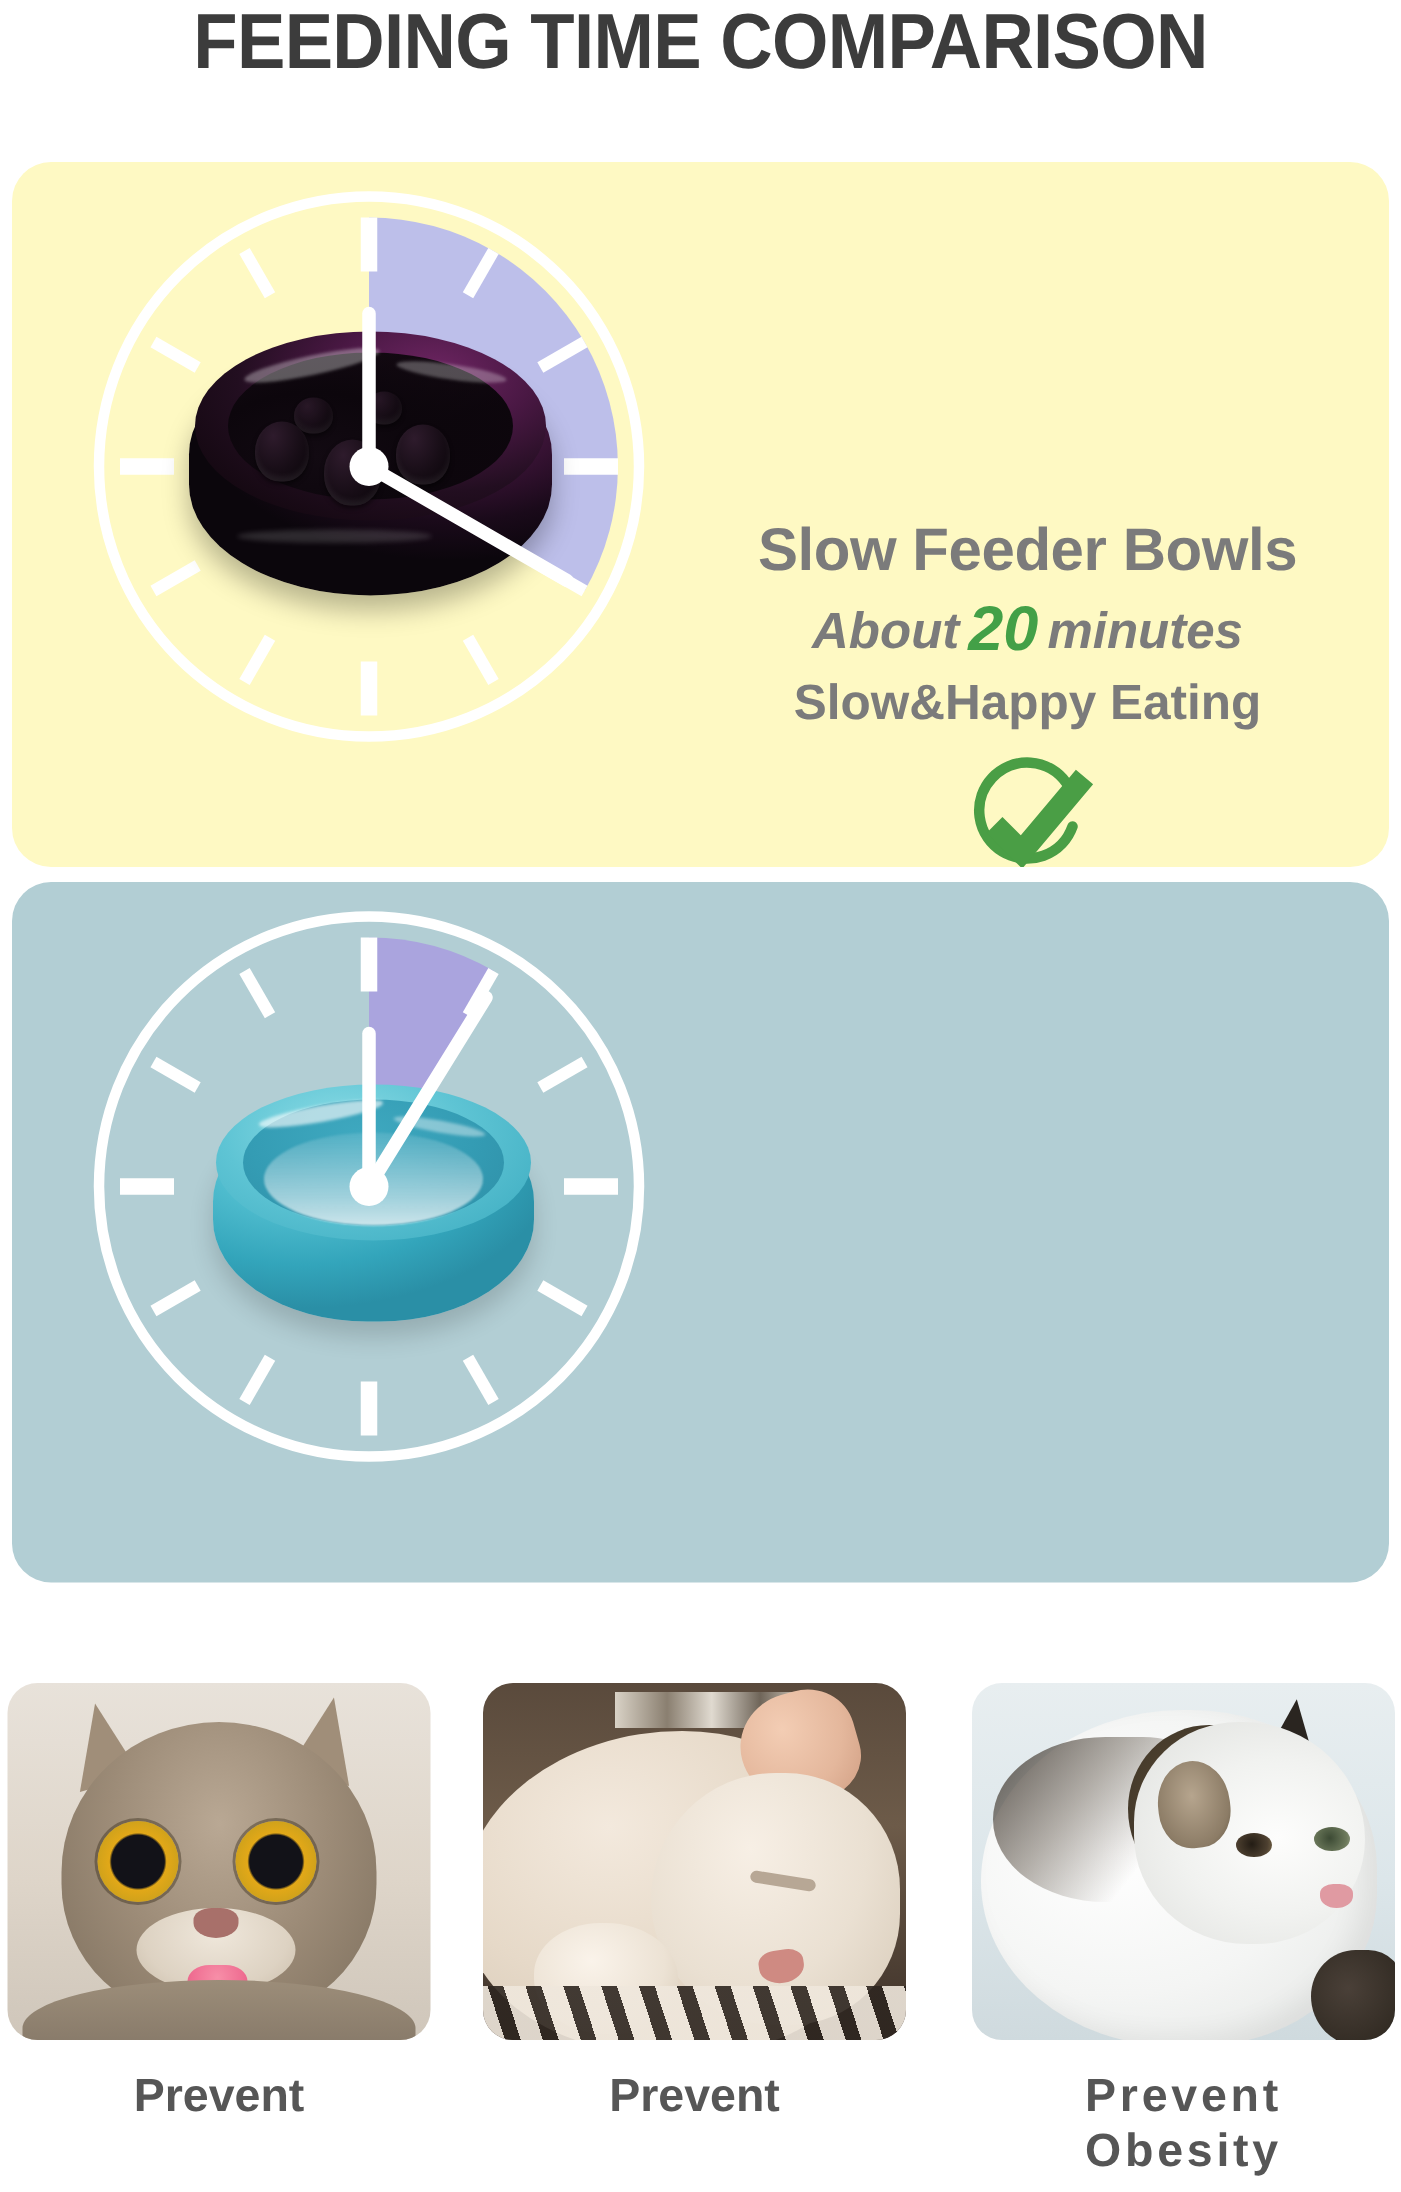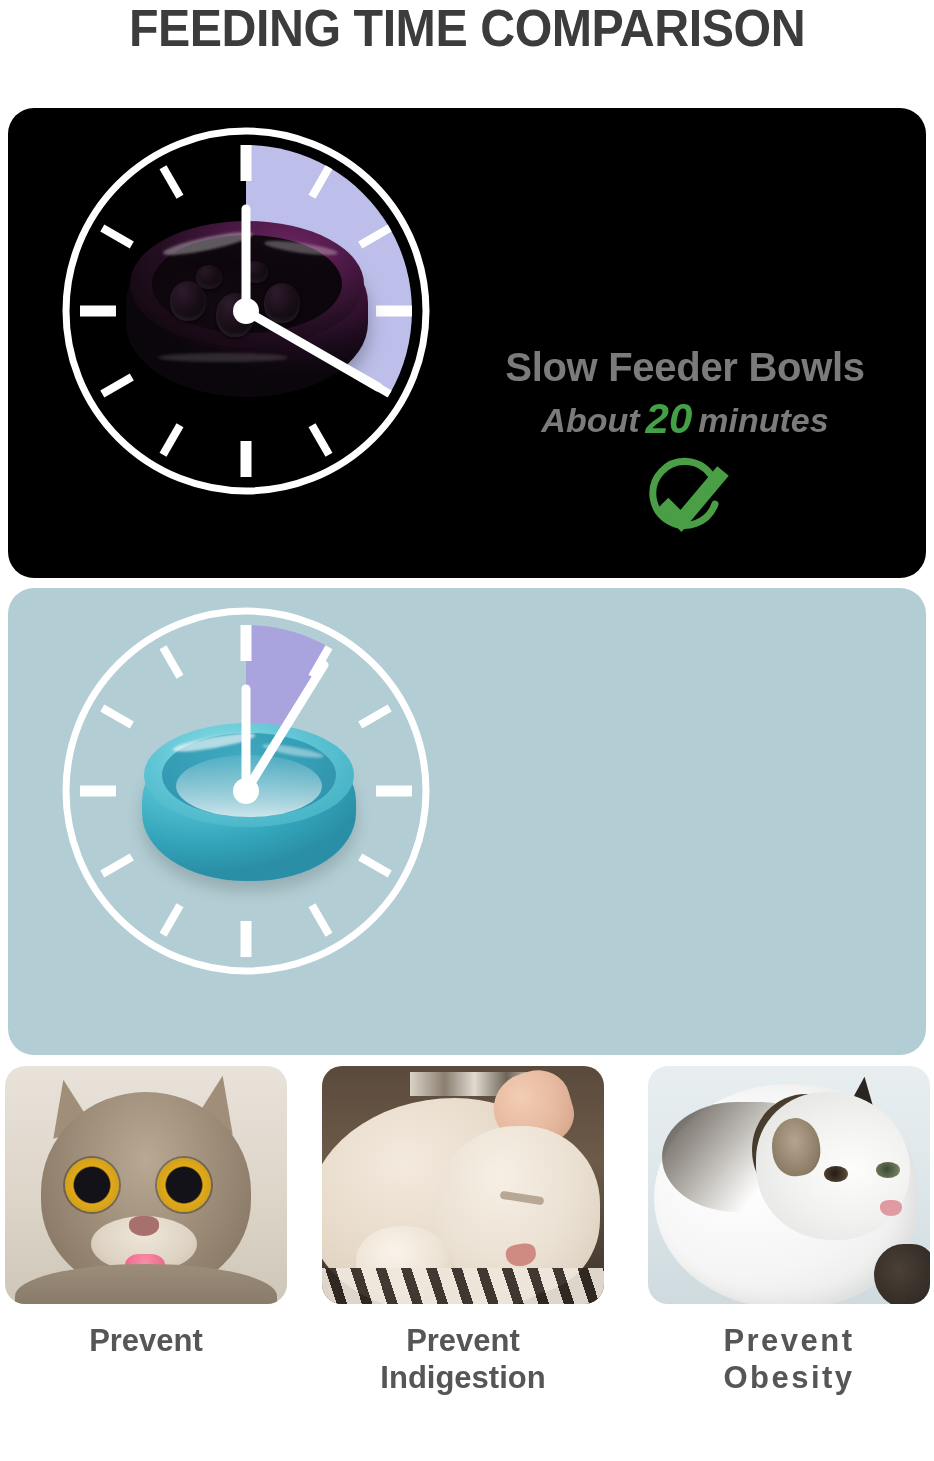--- a/index.html
+++ b/index.html
@@ -42,21 +42,21 @@
   .panel {
     position: absolute;
     left: 8px;
     width: 918px;
     border-radius: 26px;
     overflow: hidden;
   }
   .panel-slow {
     top: 108px;
     height: 470px;
-    background: #000000;
+    background: #fef9c3;
   }
   .panel-ordinary {
     top: 588px;
     height: 467px;
     background: #b2ced4;
   }
 
   
   .clock {
     position: absolute;
@@ -246,21 +246,21 @@
     height: 96px;
     display: flex;
     align-items: center;
     justify-content: center;
   }
 
   
   .cards {
     position: absolute;
     left: 0;
-    top: 1066px;
+    top: 1122px;
     width: 934px;
     height: 340px;
   }
   .card {
     position: absolute;
     top: 0;
     width: 282px;
   }
   .card.c1 { left: 5px; }
   .card.c2 { left: 322px; }
@@ -474,20 +474,21 @@
       <svg viewBox="0 0 380 380" style="position:absolute;left:0;top:0;">
         <line x1="190" y1="190" x2="190" y2="88" stroke="#ffffff" stroke-width="9" stroke-linecap="round"></line>
         <line x1="190" y1="190" x2="322" y2="266" stroke="#ffffff" stroke-width="9" stroke-linecap="round"></line>
         <circle cx="190" cy="190" r="13" fill="#ffffff"></circle>
       </svg>
     </div>
 
     <div class="textblock tb-slow">
       <div class="headline">Slow Feeder Bowls</div>
       <div class="subline"><span>About</span><span class="num num-green">20</span><span>minutes</span></div>
+      <div class="tagline">Slow&amp;Happy Eating</div>
       <div class="mark">
         <svg width="96" height="88" viewBox="0 0 96 88">
           <path d="M74 18 A32 32 0 1 0 78 47" fill="none" stroke="#4a9e45" stroke-width="7" stroke-linecap="round"></path>
           <path d="M26 46 L44 64 L86 14" fill="none" stroke="#4a9e45" stroke-width="15" stroke-linecap="butt" stroke-linejoin="miter"></path>
         </svg>
       </div>
     </div>
   </div>
 
   <div class="panel panel-ordinary">
@@ -556,21 +557,20 @@
         <div class="bodyfur"></div>
         <div class="hand"></div>
         <div class="headfur"></div>
         <div class="eyeshut"></div>
         <div class="mouth"></div>
         <div class="paw"></div>
         <div class="rug"></div>
       </div>
       <div class="caption">
         <div>Prevent</div>
-        <div>Indigestion</div>
       </div>
     </div>
 
     <div class="card c3">
       <div class="photo p3">
         <div class="blob"></div>
         <div class="backstripe"></div>
         <div class="earp"></div>
         <div class="darkpatch"></div>
         <div class="headp"></div>

